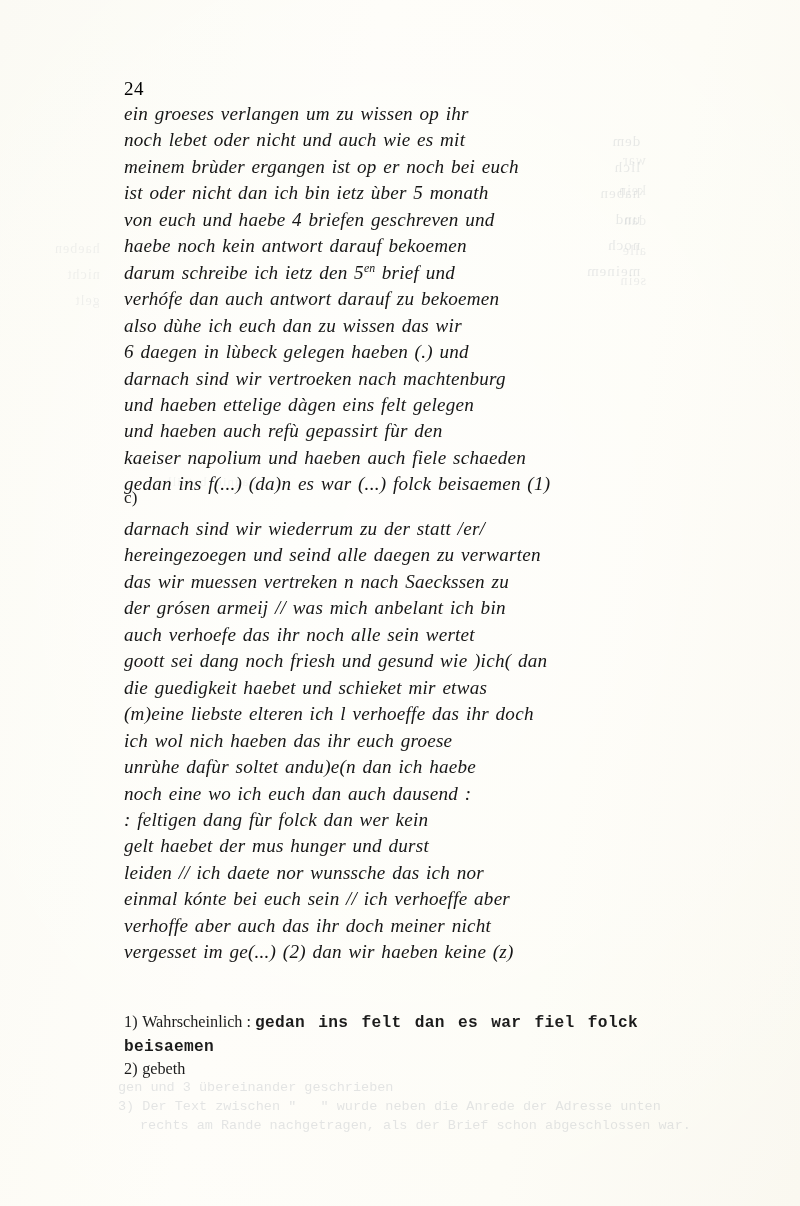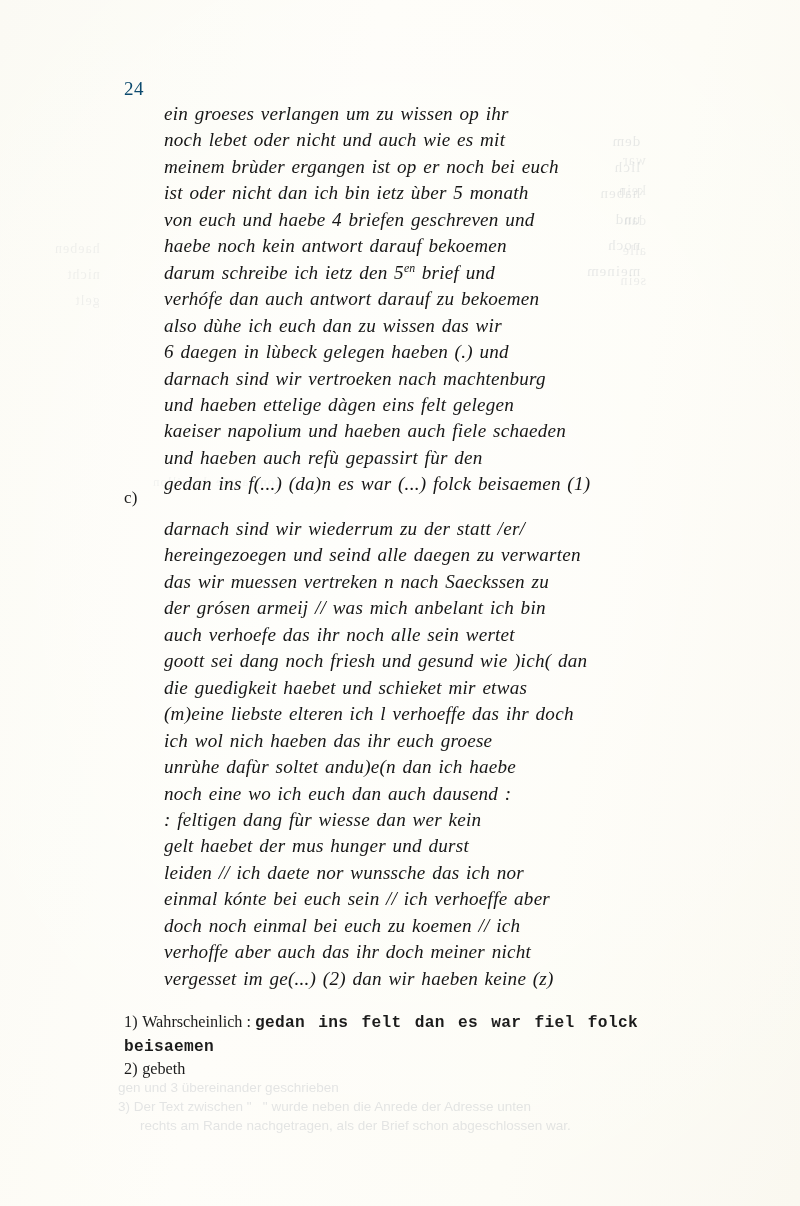--- a/index.html
+++ b/index.html
@@ -55,21 +55,21 @@
   #ghost-b { top: 146px; left: 618px; font-size: 14px; line-height: 30px; opacity: 0.13; }
   #ghost-c { top: 236px; left: 54px;  opacity: 0.10; font-size: 14px; }
   #ghost-d { top: 470px; left: 152px; opacity: 0.085; font-size: 13px; line-height: 24px; }
 
   
   #bottom-bleed {
     position: absolute;
     left: 118px;
     top: 1078px;
     width: 600px;
-    font-family: Liberation Sans, sans-serif;
+    font-family: Liberation Mono, monospace;
     font-size: 13.5px;
     line-height: 19px;
     color: #9aa1ab;
     opacity: 0.26;
     filter: blur(0.7px);
     pointer-events: none;
     white-space: pre-wrap;
   }
   #bottom-bleed .bl-indent { padding-left: 22px; display: block; }
 
@@ -80,40 +80,39 @@
     top: 0;
     width: 800px;
   }
 
   .page-number {
     position: absolute;
     left: 124px;
     top: 78px;
     font-family: "Liberation Serif", serif;
     font-size: 19px;
-    color: #0c4a6e;
+    color: #000000;
     letter-spacing: 0.5px;
   }
 
   .verse-block {
     position: absolute;
     left: 124px;
     width: 600px;
     font-family: "Liberation Serif", serif;
     font-style: italic;
     font-size: 19.1px;
     line-height: 26.45px;
     color: #161616;
     letter-spacing: 0.25px;
     word-spacing: 1.6px;
   }
   .verse-block .ln {
     display: block;
     white-space: pre-wrap;
-    margin-left: 40px;
   }
   .verse-block sup {
     font-size: 0.62em;
     vertical-align: super;
     line-height: 0;
     letter-spacing: 0;
     font-family: Liberation Serif, serif;
   }
 
   #block-a { top: 101px; }
@@ -189,44 +188,43 @@
         <span class="ln">meinem brùder ergangen ist op er noch bei euch</span>
         <span class="ln">ist oder nicht dan ich bin ietz ùber 5 monath</span>
         <span class="ln">von euch und haebe 4 briefen geschreven und</span>
         <span class="ln">haebe noch kein antwort darauf bekoemen</span>
         <span class="ln">darum schreibe ich ietz den 5<sup>en</sup> brief und</span>
         <span class="ln">verhófe dan auch antwort darauf zu bekoemen</span>
         <span class="ln">also dùhe ich euch dan zu wissen das wir</span>
         <span class="ln">6 daegen in lùbeck gelegen haeben (.) und</span>
         <span class="ln">darnach sind wir vertroeken nach machtenburg</span>
         <span class="ln">und haeben ettelige dàgen eins felt gelegen</span>
+        <span class="ln">und haeben auch refù gepassirt fùr den</span>
         <span class="ln">kaeiser napolium und haeben auch fiele schaeden</span>
-        <span class="ln">und haeben auch refù gepassirt fùr den</span>
         <span class="ln">gedan ins f(...) (da)n es war (...) folck beisaemen (1)</span>
       </div>
 
     <div class="section-marker">c)</div>
 
     <div class="verse-block" id="block-c">
         <span class="ln">darnach sind wir wiederrum zu der statt /er/</span>
         <span class="ln">hereingezoegen und seind alle daegen zu verwarten</span>
         <span class="ln">das wir muessen vertreken n nach Saeckssen zu</span>
         <span class="ln">der grósen armeij // was mich anbelant ich bin</span>
         <span class="ln">auch verhoefe das ihr noch alle sein wertet</span>
         <span class="ln">goott sei dang noch friesh und gesund wie )ich( dan</span>
         <span class="ln">die guedigkeit haebet und schieket mir etwas</span>
         <span class="ln">(m)eine liebste elteren ich l verhoeffe das ihr doch</span>
         <span class="ln">ich wol nich haeben das ihr euch groese</span>
         <span class="ln">unrùhe dafùr soltet andu)e(n dan ich haebe</span>
         <span class="ln">noch eine wo ich euch dan auch dausend :</span>
-        <span class="ln">: feltigen dang fùr wiesse dan wer kein</span>
+        <span class="ln">: feltigen dang fùr folck dan wer kein</span>
         <span class="ln">gelt haebet der mus hunger und durst</span>
         <span class="ln">leiden // ich daete nor wunssche das ich nor</span>
         <span class="ln">einmal kónte bei euch sein // ich verhoeffe aber</span>
-        <span class="ln">doch noch einmal bei euch zu koemen // ich</span>
         <span class="ln">verhoffe aber auch das ihr doch meiner nicht</span>
         <span class="ln">vergesset im ge(...) (2) dan wir haeben keine (z)</span>
       </div>
 
     <div id="footnotes">
         <span class="fn"><span class="fn-marker">1) </span><span>Wahrscheinlich : </span><span class="fn-strong">gedan ins felt dan es war fiel folck beisaemen</span></span>
         <span class="fn"><span class="fn-marker">2) </span><span>gebeth</span></span>
       </div>
 
   </div>

